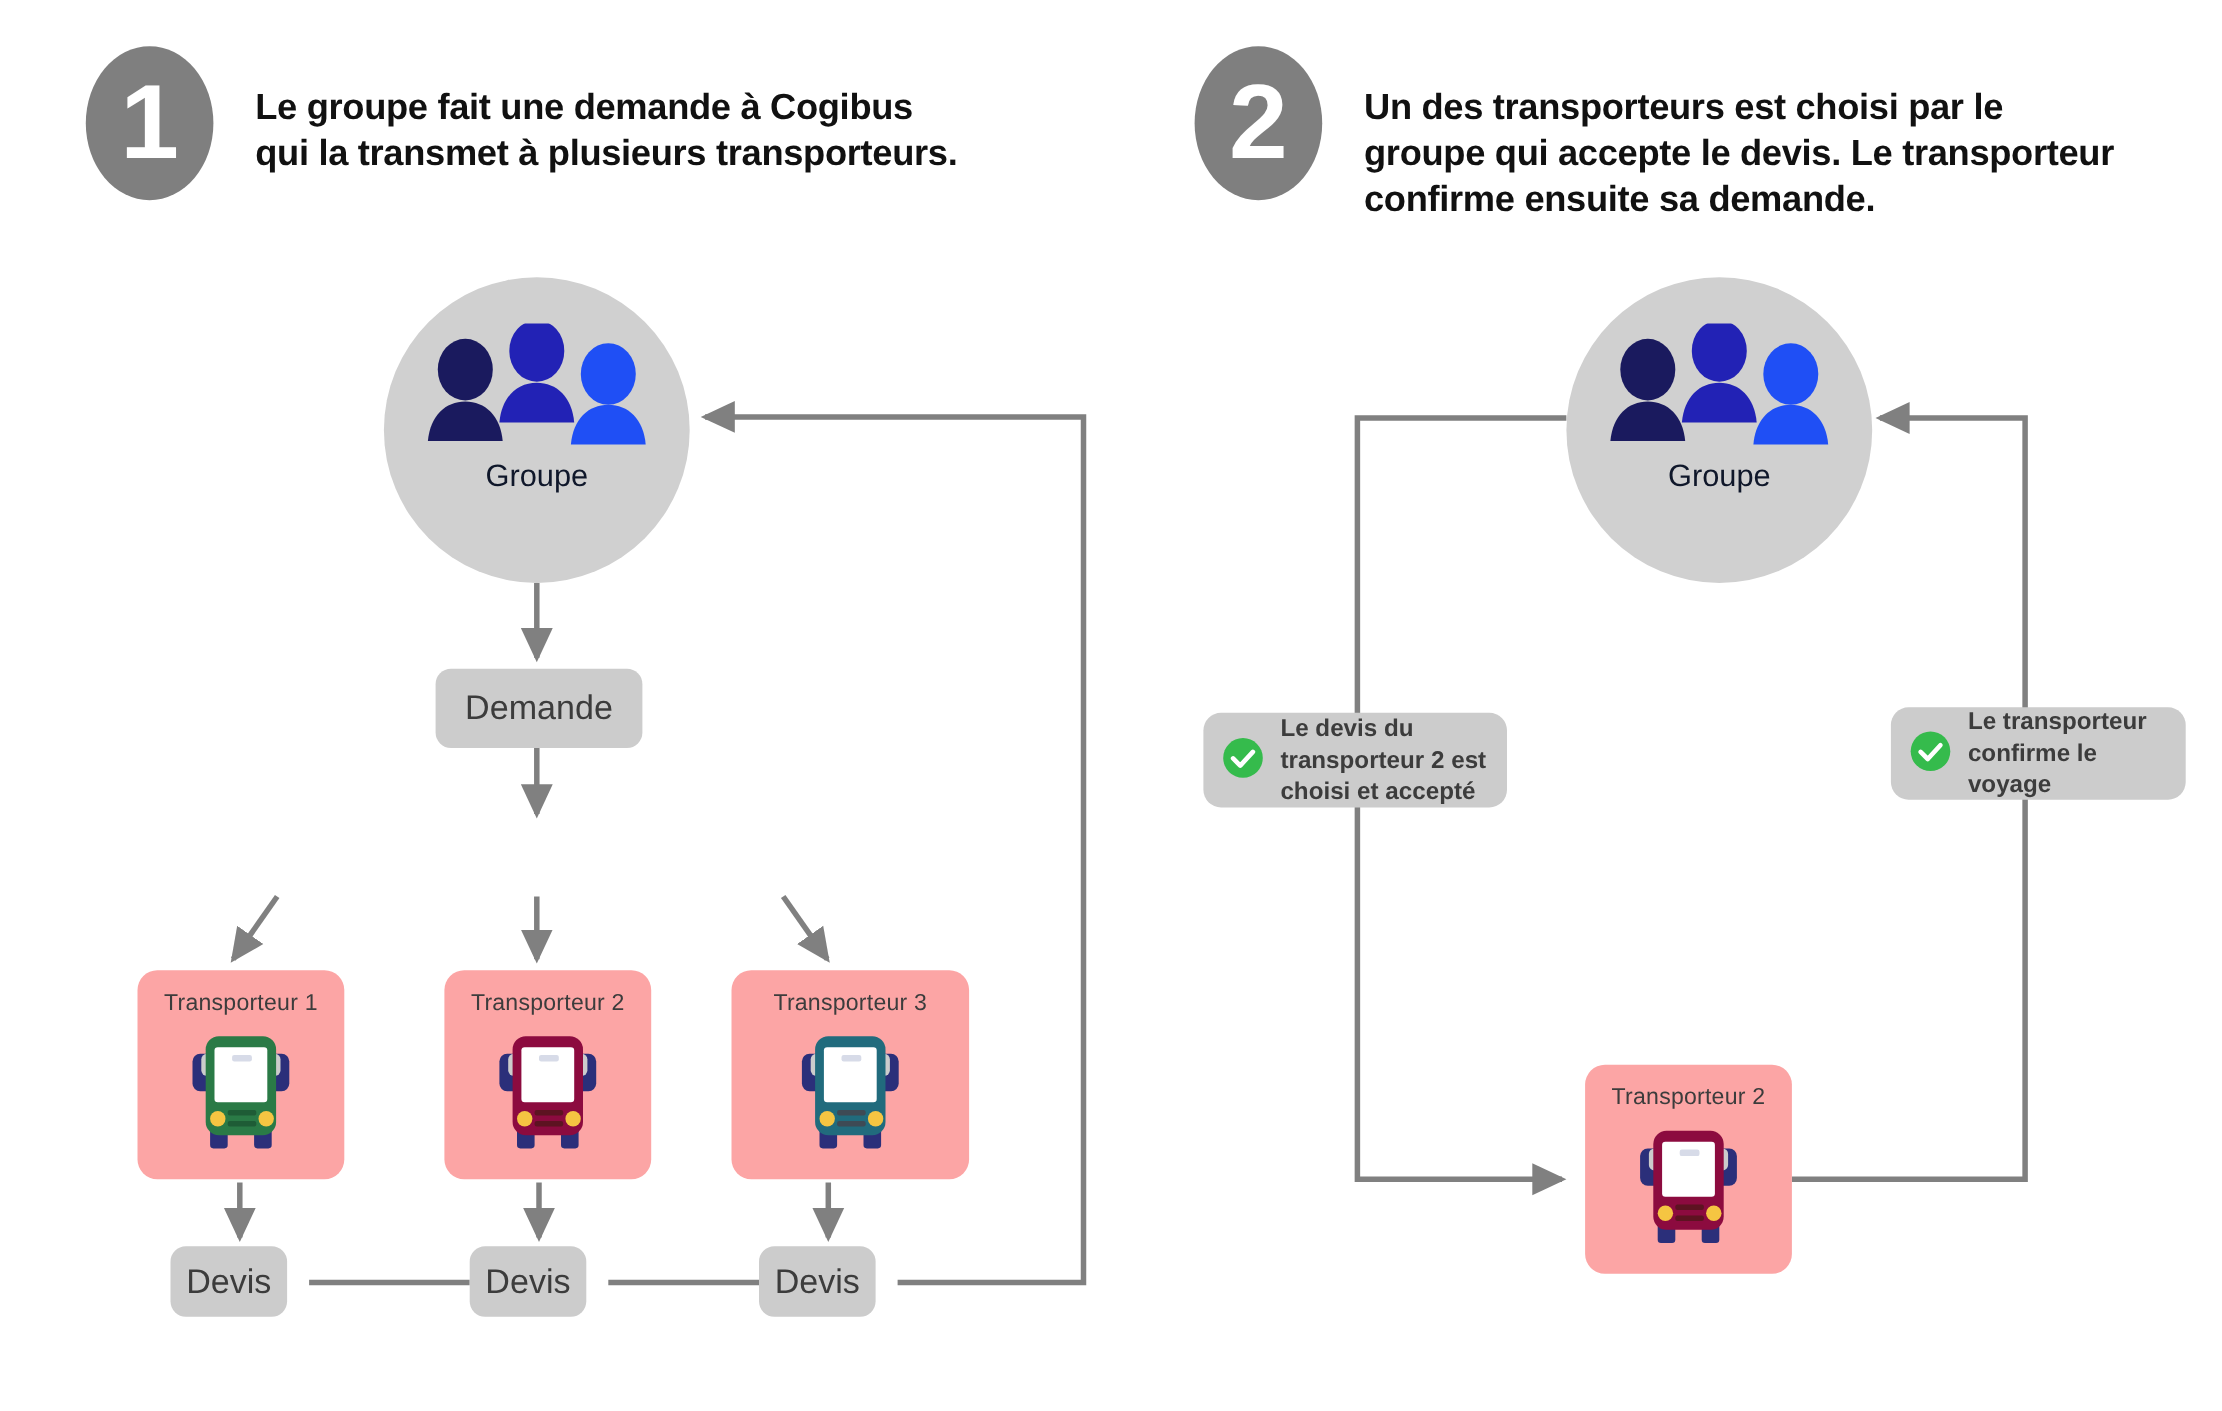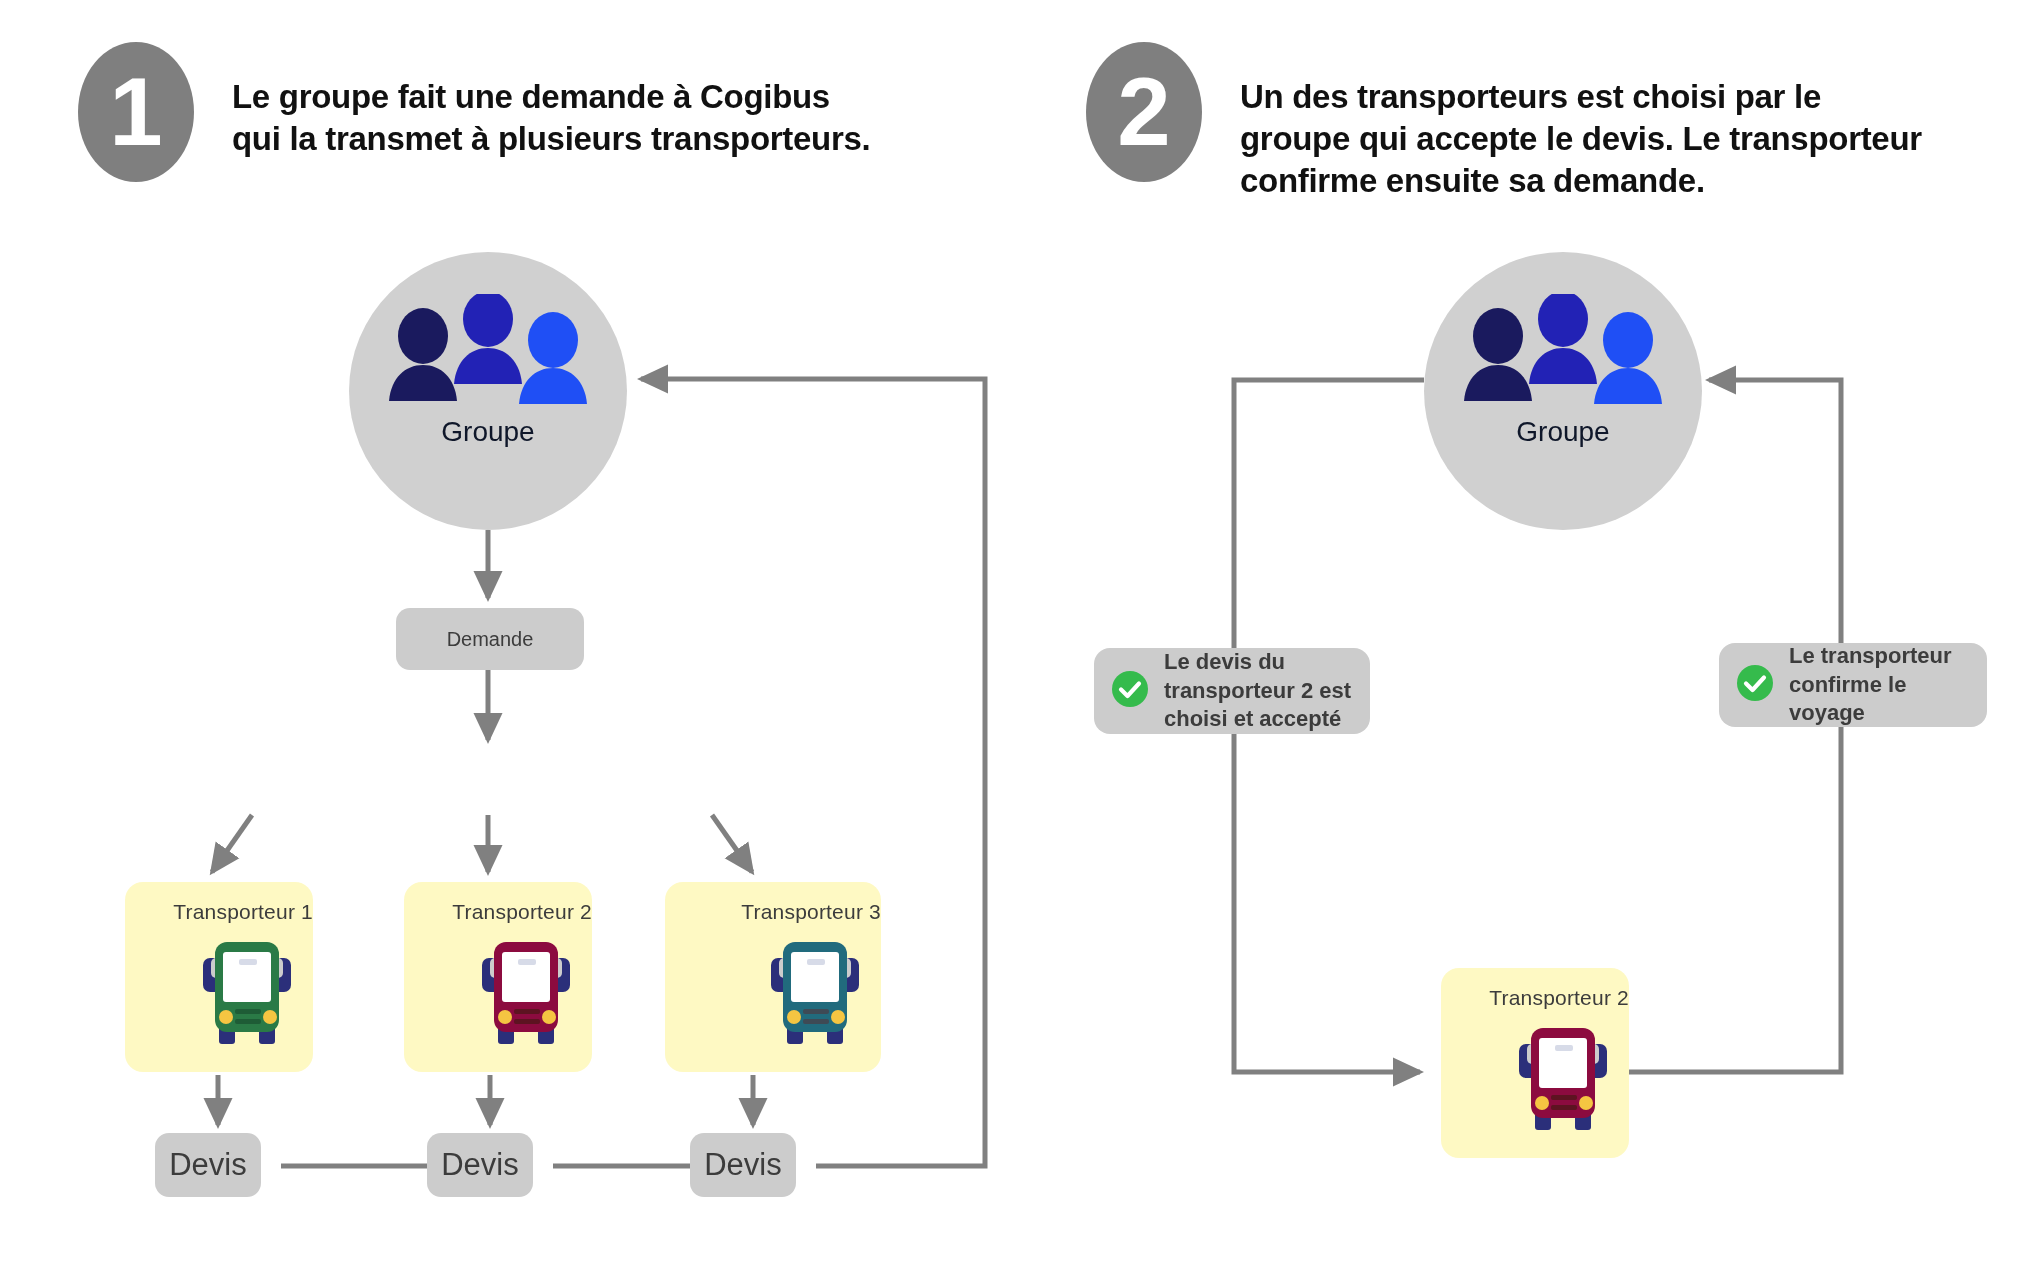--- a/index.html
+++ b/index.html
@@ -26,30 +26,30 @@
   }
 
   
   .pill{
     position:absolute;background:#cccccc;border-radius:14px;
     display:flex;align-items:center;justify-content:center;
     color:#3c3c3c;font-weight:300;
   }
   .pill-lbl{color:#3c3c3c;font-weight:300;}
 
-  .demande{left:396px;top:608px;width:188px;height:62px;font-size:20px;}
+  .demande{left:396px;top:608px;width:188px;height:72px;font-size:31px;}
 
   .ciblage{left:232px;top:748px;width:500px;height:62px;border-radius:16px;
            justify-content:flex-start;padding-left:18px;box-sizing:border-box;}
   .ciblage .ciblage-text{font-size:31px;color:#3c3c3c;font-weight:300;margin-left:16px;}
 
   
   .tcard{
-    position:absolute;background:#fef9c3;border-radius:18px;
-    display:flex;flex-direction:column;align-items:flex-end;
+    position:absolute;background:#fca5a5;border-radius:18px;
+    display:flex;flex-direction:column;align-items:center;
   }
   .tcard .tlabel{font-size:21px;color:#3c3c3c;font-weight:300;margin-top:18px;letter-spacing:0.2px;}
   .tcard .bus{margin-top:6px;}
 
   .t1{left:125px;top:882px;width:188px;height:190px;}
   .t2{left:404px;top:882px;width:188px;height:190px;}
   .t3{left:665px;top:882px;width:216px;height:190px;}
   .t2r{left:1441px;top:968px;width:188px;height:190px;}
 
   

